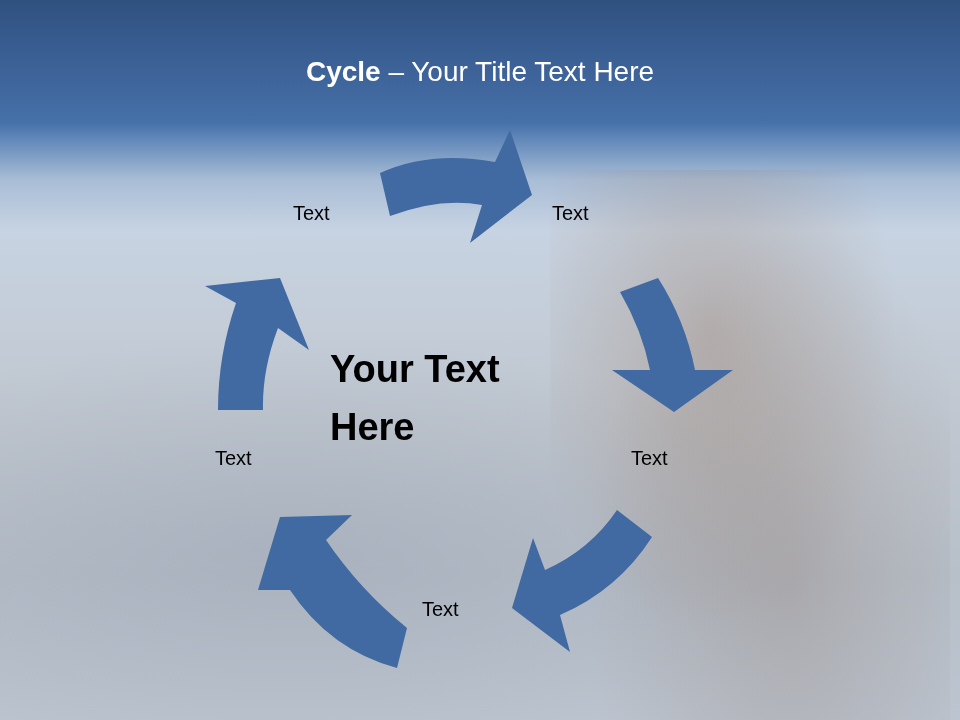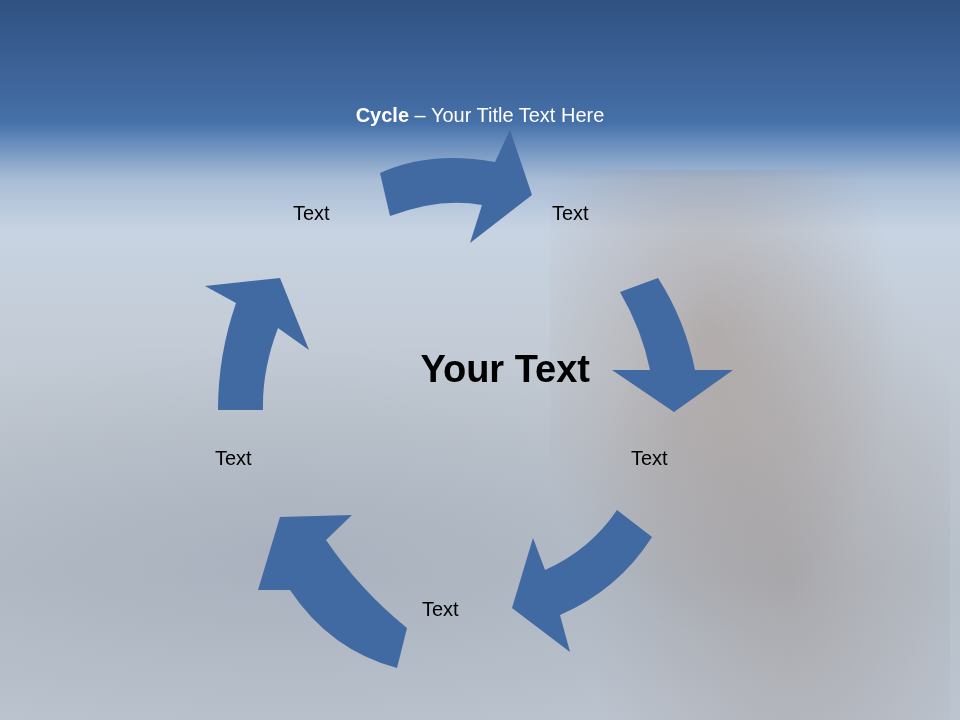--- a/index.html
+++ b/index.html
@@ -4,24 +4,24 @@
 <style>
   html, body { margin:0; padding:0; }
   body { width:960px; height:720px; overflow:hidden; font-family:"Liberation Sans", sans-serif; }
   .slide { position:relative; width:960px; height:720px; overflow:hidden;
     background: linear-gradient(to bottom, #2f5180 0%, #3d6399 10%, #4570a8 17%, #5d85b8 19%, #a9bdd6 25%, #c7d3e2 32%, #c4cdd8 45%, #bfc6cf 60%, #b7bfc9 80%, #bcc4cf 100%); }
   .bg-city { position:absolute; left:0; top:300px; width:960px; height:420px;
     background: radial-gradient(ellipse at 30% 60%, rgba(150,160,175,0.45), rgba(0,0,0,0) 60%); }
   .gargoyle { position:absolute; left:550px; top:170px; width:400px; height:550px;
     background: radial-gradient(ellipse at 40% 30%, rgba(150,120,100,0.35), rgba(0,0,0,0) 55%),
                 radial-gradient(ellipse at 60% 75%, rgba(140,120,110,0.3), rgba(0,0,0,0) 60%); }
-  .title { position:absolute; left:0; width:960px; top:56px; text-align:center; color:#fff; font-size:20px;margin-top:48px; }
+  .title { position:absolute; left:0; width:960px; top:56px; text-align:center; color:#fff; font-size:28px; }
   .title b { font-weight:bold; }
   .label { position:absolute; color:#000; font-size:20px; }
-  .center { position:absolute; left:330px; top:340px; width:260px; text-align:right; color:#000; font-size:38px; font-weight:bold; line-height:58px; }
+  .center { position:absolute; left:330px; top:340px; width:260px; text-align:left; color:#000; font-size:38px; font-weight:bold; line-height:58px; }
   svg.arrows { position:absolute; left:0; top:0; }
 </style>
 </head>
 <body>
 
 <div class="slide">
   <div class="bg-city"></div>
   <div class="gargoyle"></div>
 
   <div class="title">
@@ -44,14 +44,15 @@
   </svg>
 
   <div class="label" style="left:293px;top:202px;">Text</div>
   <div class="label" style="left:552px;top:202px;">Text</div>
   <div class="label" style="left:631px;top:447px;">Text</div>
   <div class="label" style="left:422px;top:598px;">Text</div>
   <div class="label" style="left:215px;top:447px;">Text</div>
 
   <div class="center">
     <div>Your Text</div>
+    <div>Here</div>
   </div>
 </div>
 
 </body></html>

